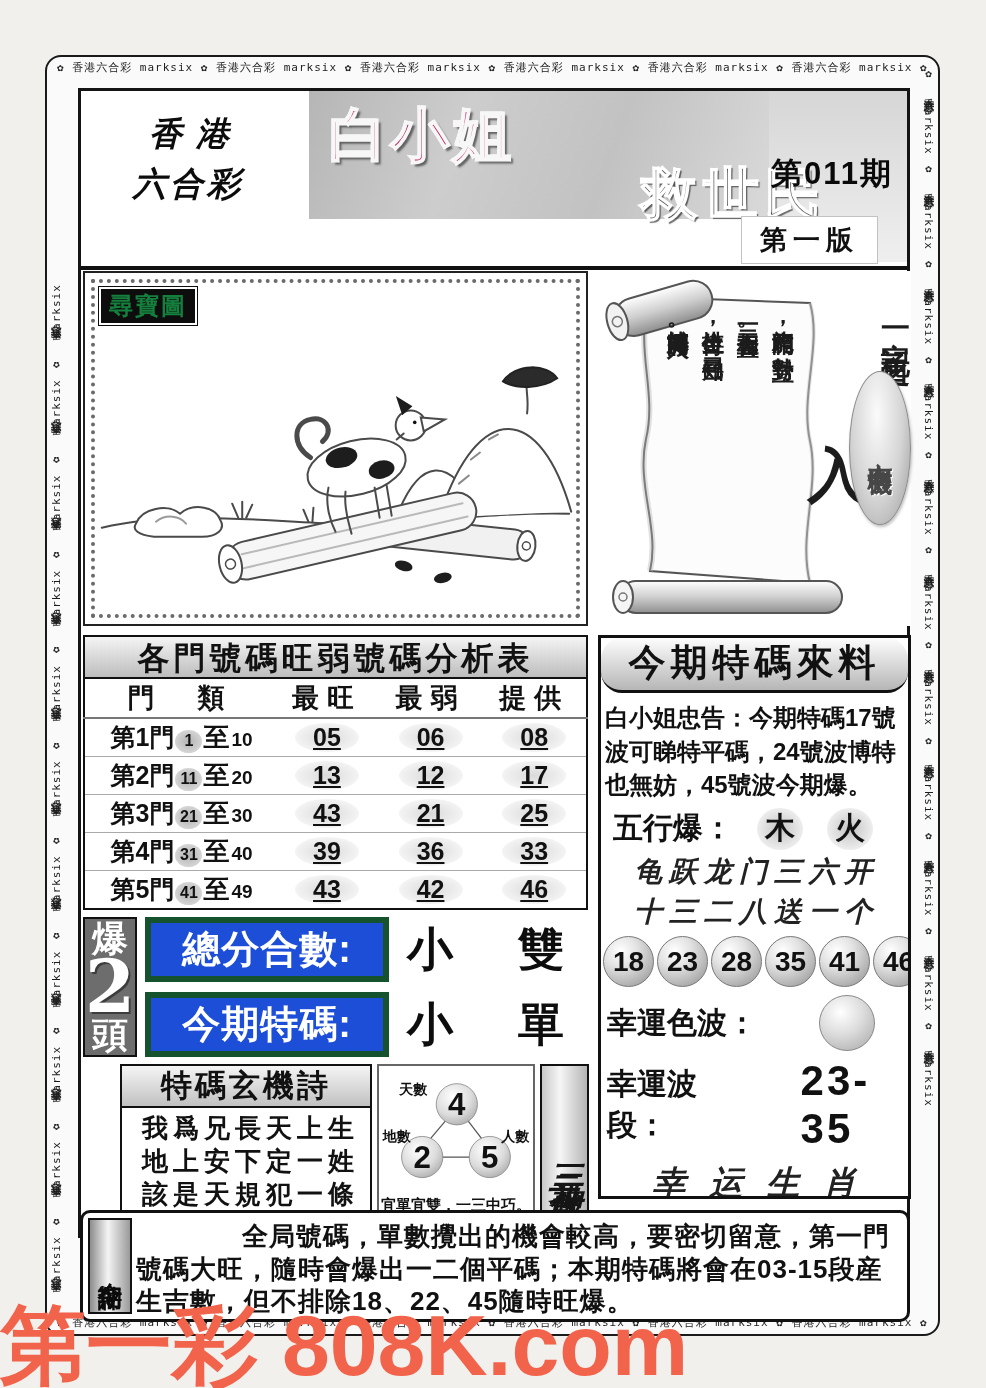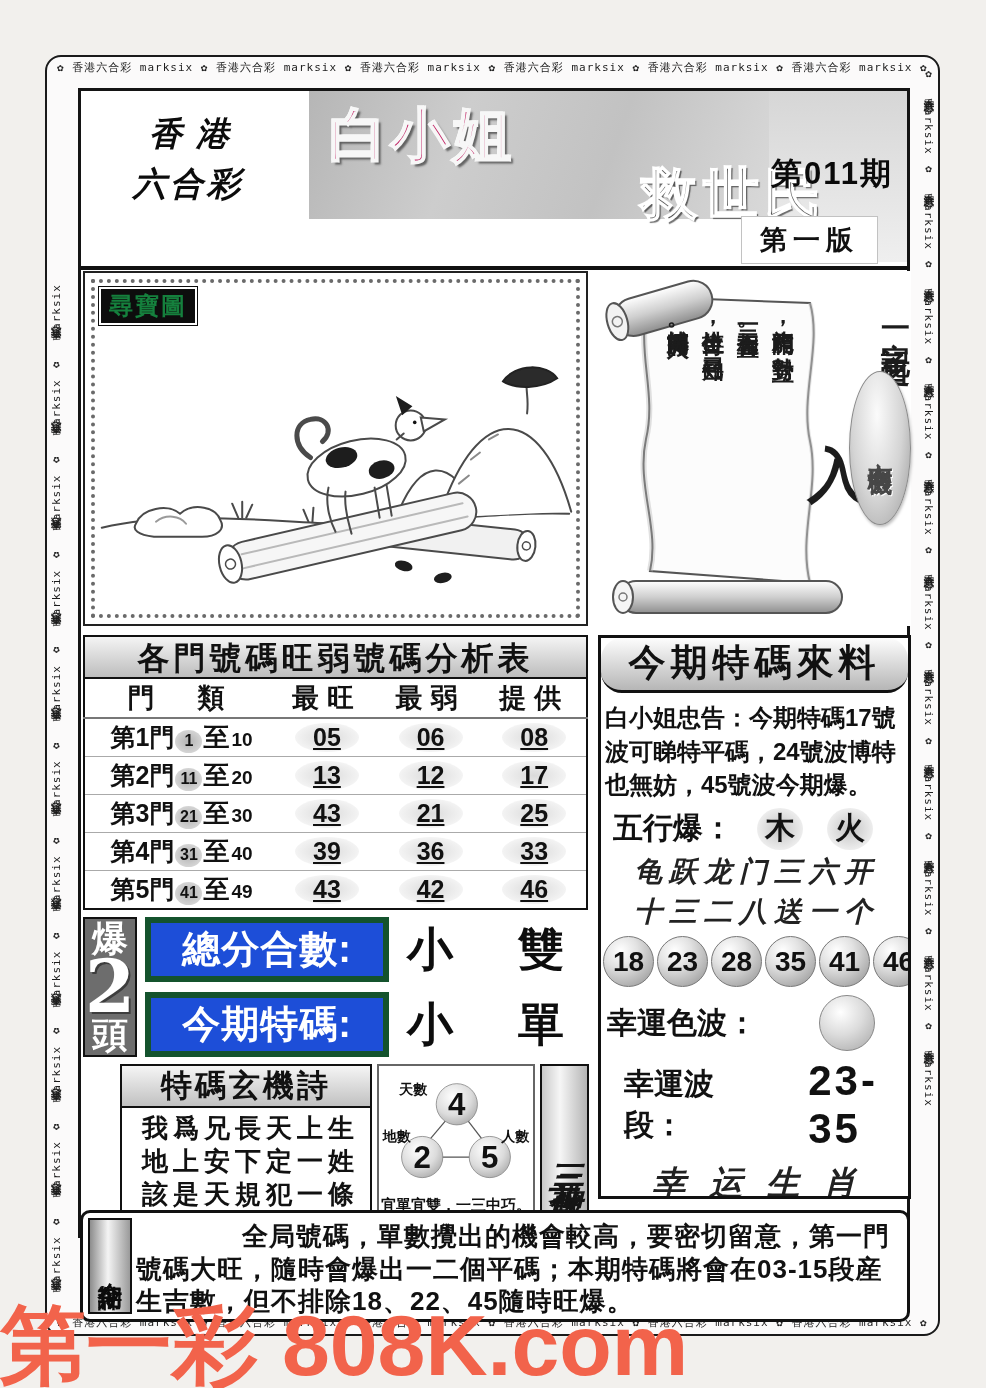--- a/index.html
+++ b/index.html
@@ -107,21 +107,21 @@
               display:inline-flex;align-items:center;justify-content:center;}
   .spHand{font-family:"DejaVu Serif",serif;font-style:italic;font-weight:700;font-size:28px;
           letter-spacing:7px;padding:4px 0 0 4px;line-height:1.28;white-space:nowrap;color:#222;text-align:center;}
   .ballsRow{display:flex;gap:3px;padding:7px 2px 0;}
   .ball{width:49px;height:49px;border-radius:50%;flex:0 0 auto;
         background:radial-gradient(circle at 34% 28%,#ffffff 0%,#e2e2e2 35%,#b5b5b5 70%,#8d8d8d 100%);
         border:1px solid #777;display:flex;align-items:center;justify-content:center;font-size:28px;font-weight:900;}
   .luckyRow{display:flex;align-items:center;padding:8px 0 0 6px;font-size:30px;font-weight:900;}
   .lball{width:54px;height:54px;margin-left:62px;border-radius:50%;
          background:radial-gradient(circle at 38% 30%,#fff 0%,#dcdcdc 45%,#a5a5a5 100%);border:1px solid #888;}
-  .rangeRow{display:flex;align-items:center;padding:6px 0 0 23px;font-size:30px;font-weight:900;gap:40px;}
+  .rangeRow{display:flex;align-items:center;padding:6px 0 0 6px;font-size:30px;font-weight:900;gap:40px;}
   .rangeVal{font-size:42px;font-weight:900;margin-left:22px;letter-spacing:3px;}
   .zodTitle{font-family:"DejaVu Serif",serif;font-style:italic;font-weight:900;font-size:33px;
             text-align:center;letter-spacing:24px;padding:8px 0 0 24px;color:#222;}
   .zodRow{display:flex;justify-content:space-around;padding:4px 2px 0;}
   .zod{width:70px;height:70px;border-radius:50%;background:radial-gradient(#ffffff,#e2e2e2 70%,#cdcdcd);
        display:flex;align-items:center;justify-content:center;}
   .zodChar{font-family:"DejaVu Serif",serif;font-size:44px;font-weight:900;color:#1b1b1b;}
   
   .evalBox{position:absolute;left:80px;top:1210px;width:830px;height:112px;border:3px solid #111;border-radius:10px;
            background:#fff;display:flex;gap:4px;padding:5px;box-sizing:border-box;z-index:5;}

